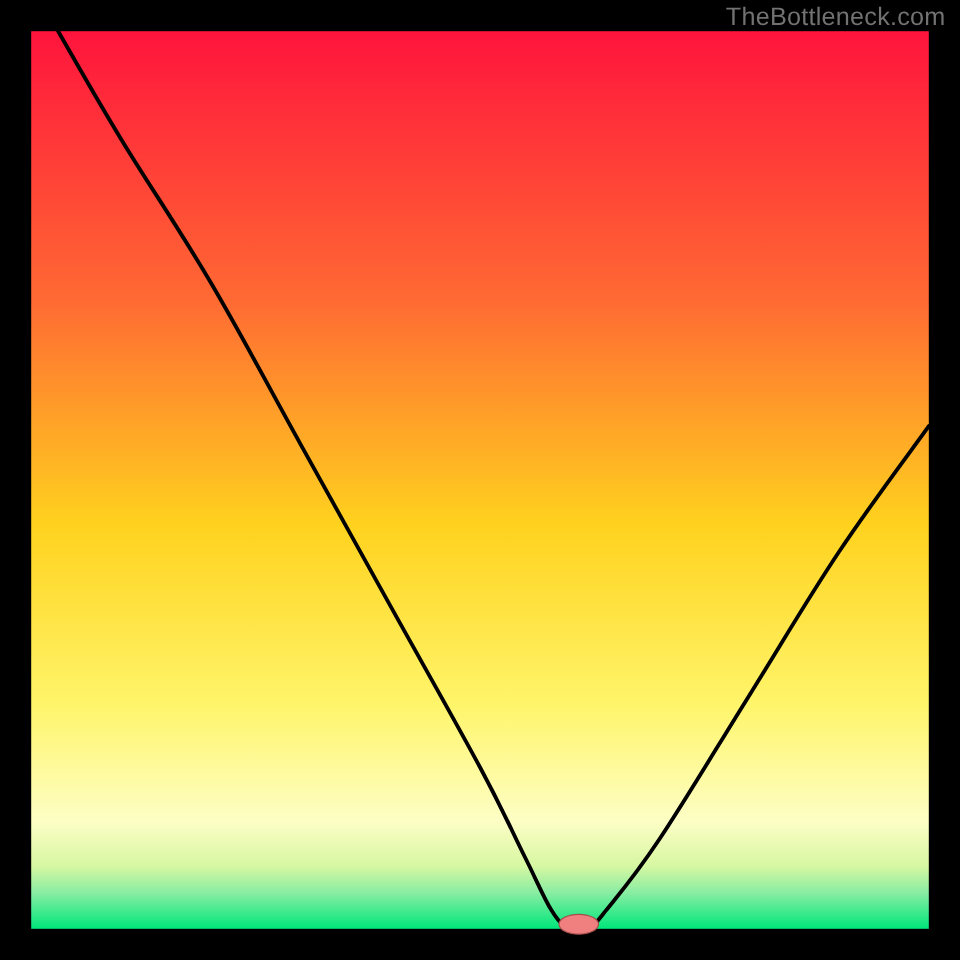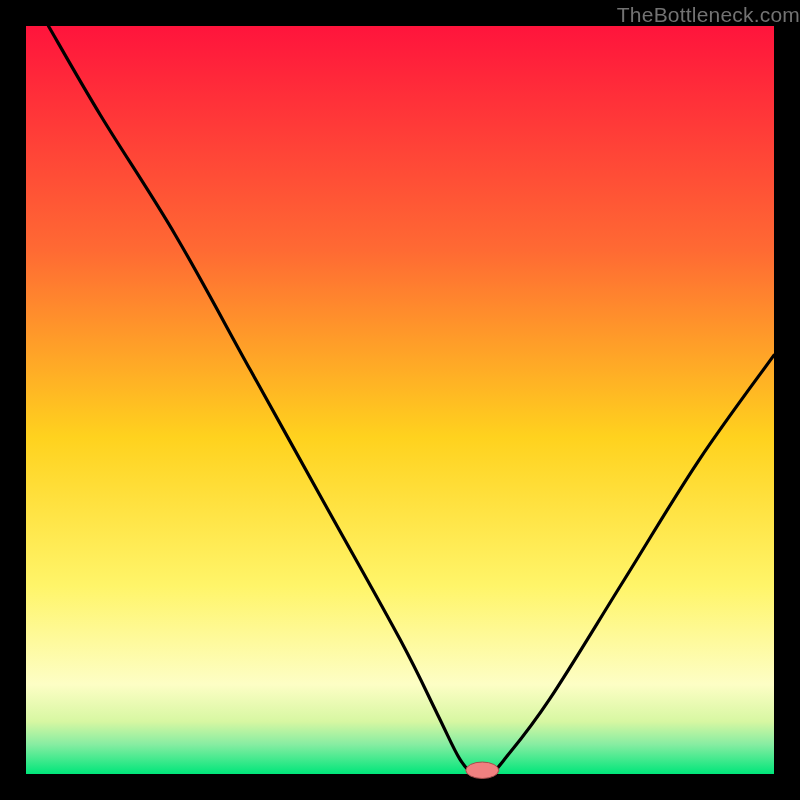--- a/index.html
+++ b/index.html
@@ -9,21 +9,21 @@
     font-family: Arial, Helvetica, sans-serif;
   }
   .chart-wrap {
     position: relative;
     width: 800px;
     height: 800px;
   }
   .watermark {
     position: absolute;
     top: 3px;
-    right: 0;
+    right: 12px;
     color: #727272;
     font-size: 21px;
     letter-spacing: 0.2px;
     z-index: 3;
     pointer-events: none;
   }
   svg {
     display: block;
   }
 </style>

